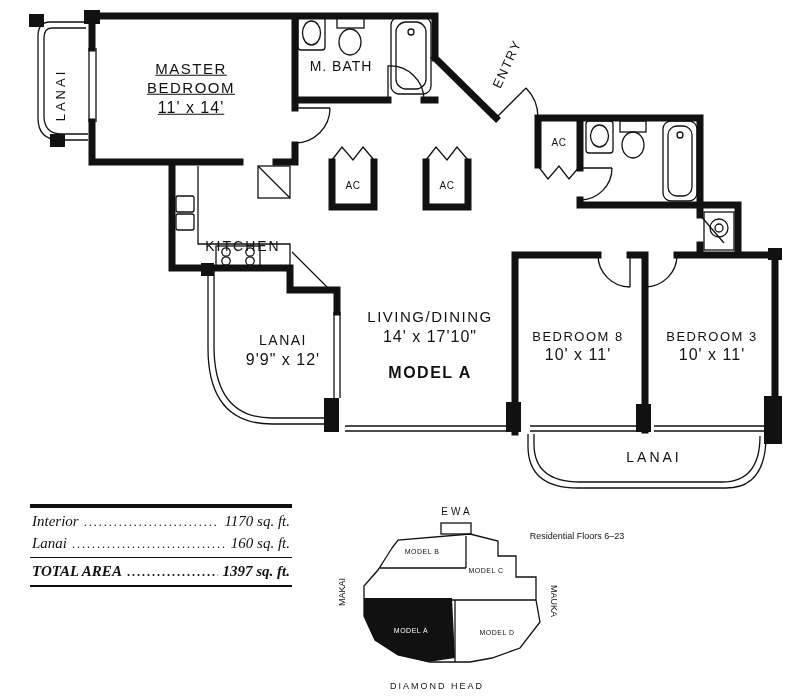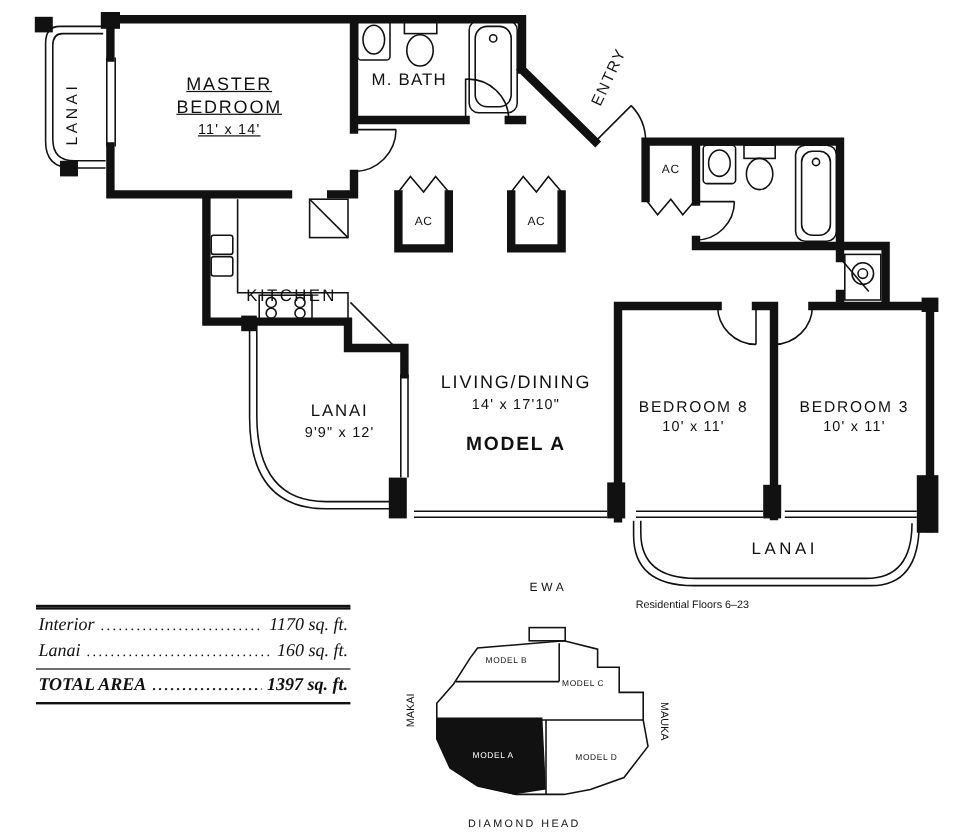--- a/index.html
+++ b/index.html
@@ -7,21 +7,21 @@
         font-family:"Liberation Sans",sans-serif;color:#111;}
   svg{position:absolute;left:0;top:0;}
   .wall{stroke:#111;stroke-width:7;fill:none;stroke-linecap:square;}
   .thin{stroke:#111;stroke-width:1.3;fill:none;}
   .fillblk{fill:#111;stroke:none;}
   .lbl{position:absolute;transform:translate(-50%,-50%);white-space:nowrap;text-align:center;color:#111;}
   .rotccw{transform:translate(-50%,-50%) rotate(-90deg);}
   .rotcw{transform:translate(-50%,-50%) rotate(90deg);}
   .rotentry{transform:translate(-50%,-50%) rotate(-65deg);}
   .room-name{font-size:15px;letter-spacing:1.5px;line-height:1.25;}
-  .room-dims{font-size:12px;letter-spacing:1px;margin-top:1px;}
+  .room-dims{font-size:16px;letter-spacing:1px;margin-top:1px;}
   .model-a-tag{font-size:16px;font-weight:700;letter-spacing:1.5px;margin-top:18px;}
   .small-cap{font-size:10px;letter-spacing:.5px;}
   
   .info{position:absolute;left:30px;top:504px;width:262px;}
   .model-heading{display:flex;align-items:baseline;gap:8px;}
   .model-word{font-size:27px;font-weight:700;letter-spacing:1px;}
   .model-letter{font-size:60px;font-weight:700;line-height:.85;}
   .rule{height:2px;background:#111;}
   .bedbath{font-family:"Liberation Serif",serif;font-size:14px;letter-spacing:1px;padding:6px 2px;}
   .spec-row{display:flex;align-items:baseline;font-family:"Liberation Serif",serif;
@@ -210,22 +210,22 @@
     </div>
     <div class="rule" style="height:1.5px;"></div>
     <div class="spec-row total">
       <span>TOTAL AREA</span>
       <span class="spec-dots">......................................................................</span>
       <span>1397 sq. ft.</span>
     </div>
     <div class="rule" style="height:1.5px;"></div>
   </div>
 
-  <div class="lbl kp-big" style="left:457px;top:490px;text-align:right;">EWA</div>
-  <div class="lbl kp-med" style="left:577px;top:504px;">Residential Floors 6–23</div>
+  <div class="lbl kp-big" style="left:457px;top:511px;text-align:right;">EWA</div>
+  <div class="lbl kp-med" style="left:577px;top:536px;">Residential Floors 6–23</div>
   <div class="lbl kp" style="left:422px;top:551px;">MODEL B</div>
   <div class="lbl kp" style="left:486px;top:570px;">MODEL C</div>
   <div class="lbl kp kp-white" style="left:411px;top:630px;">MODEL A</div>
   <div class="lbl kp" style="left:497px;top:632px;">MODEL D</div>
   <div class="lbl kp-med rotccw" style="left:342px;top:592px;">MAKAI</div>
   <div class="lbl kp-med rotcw" style="left:554px;top:601px;">MAUKA</div>
   <div class="lbl kp-med" style="left:437px;top:686px;letter-spacing:2px;">DIAMOND HEAD</div>
 
 </div>
 

